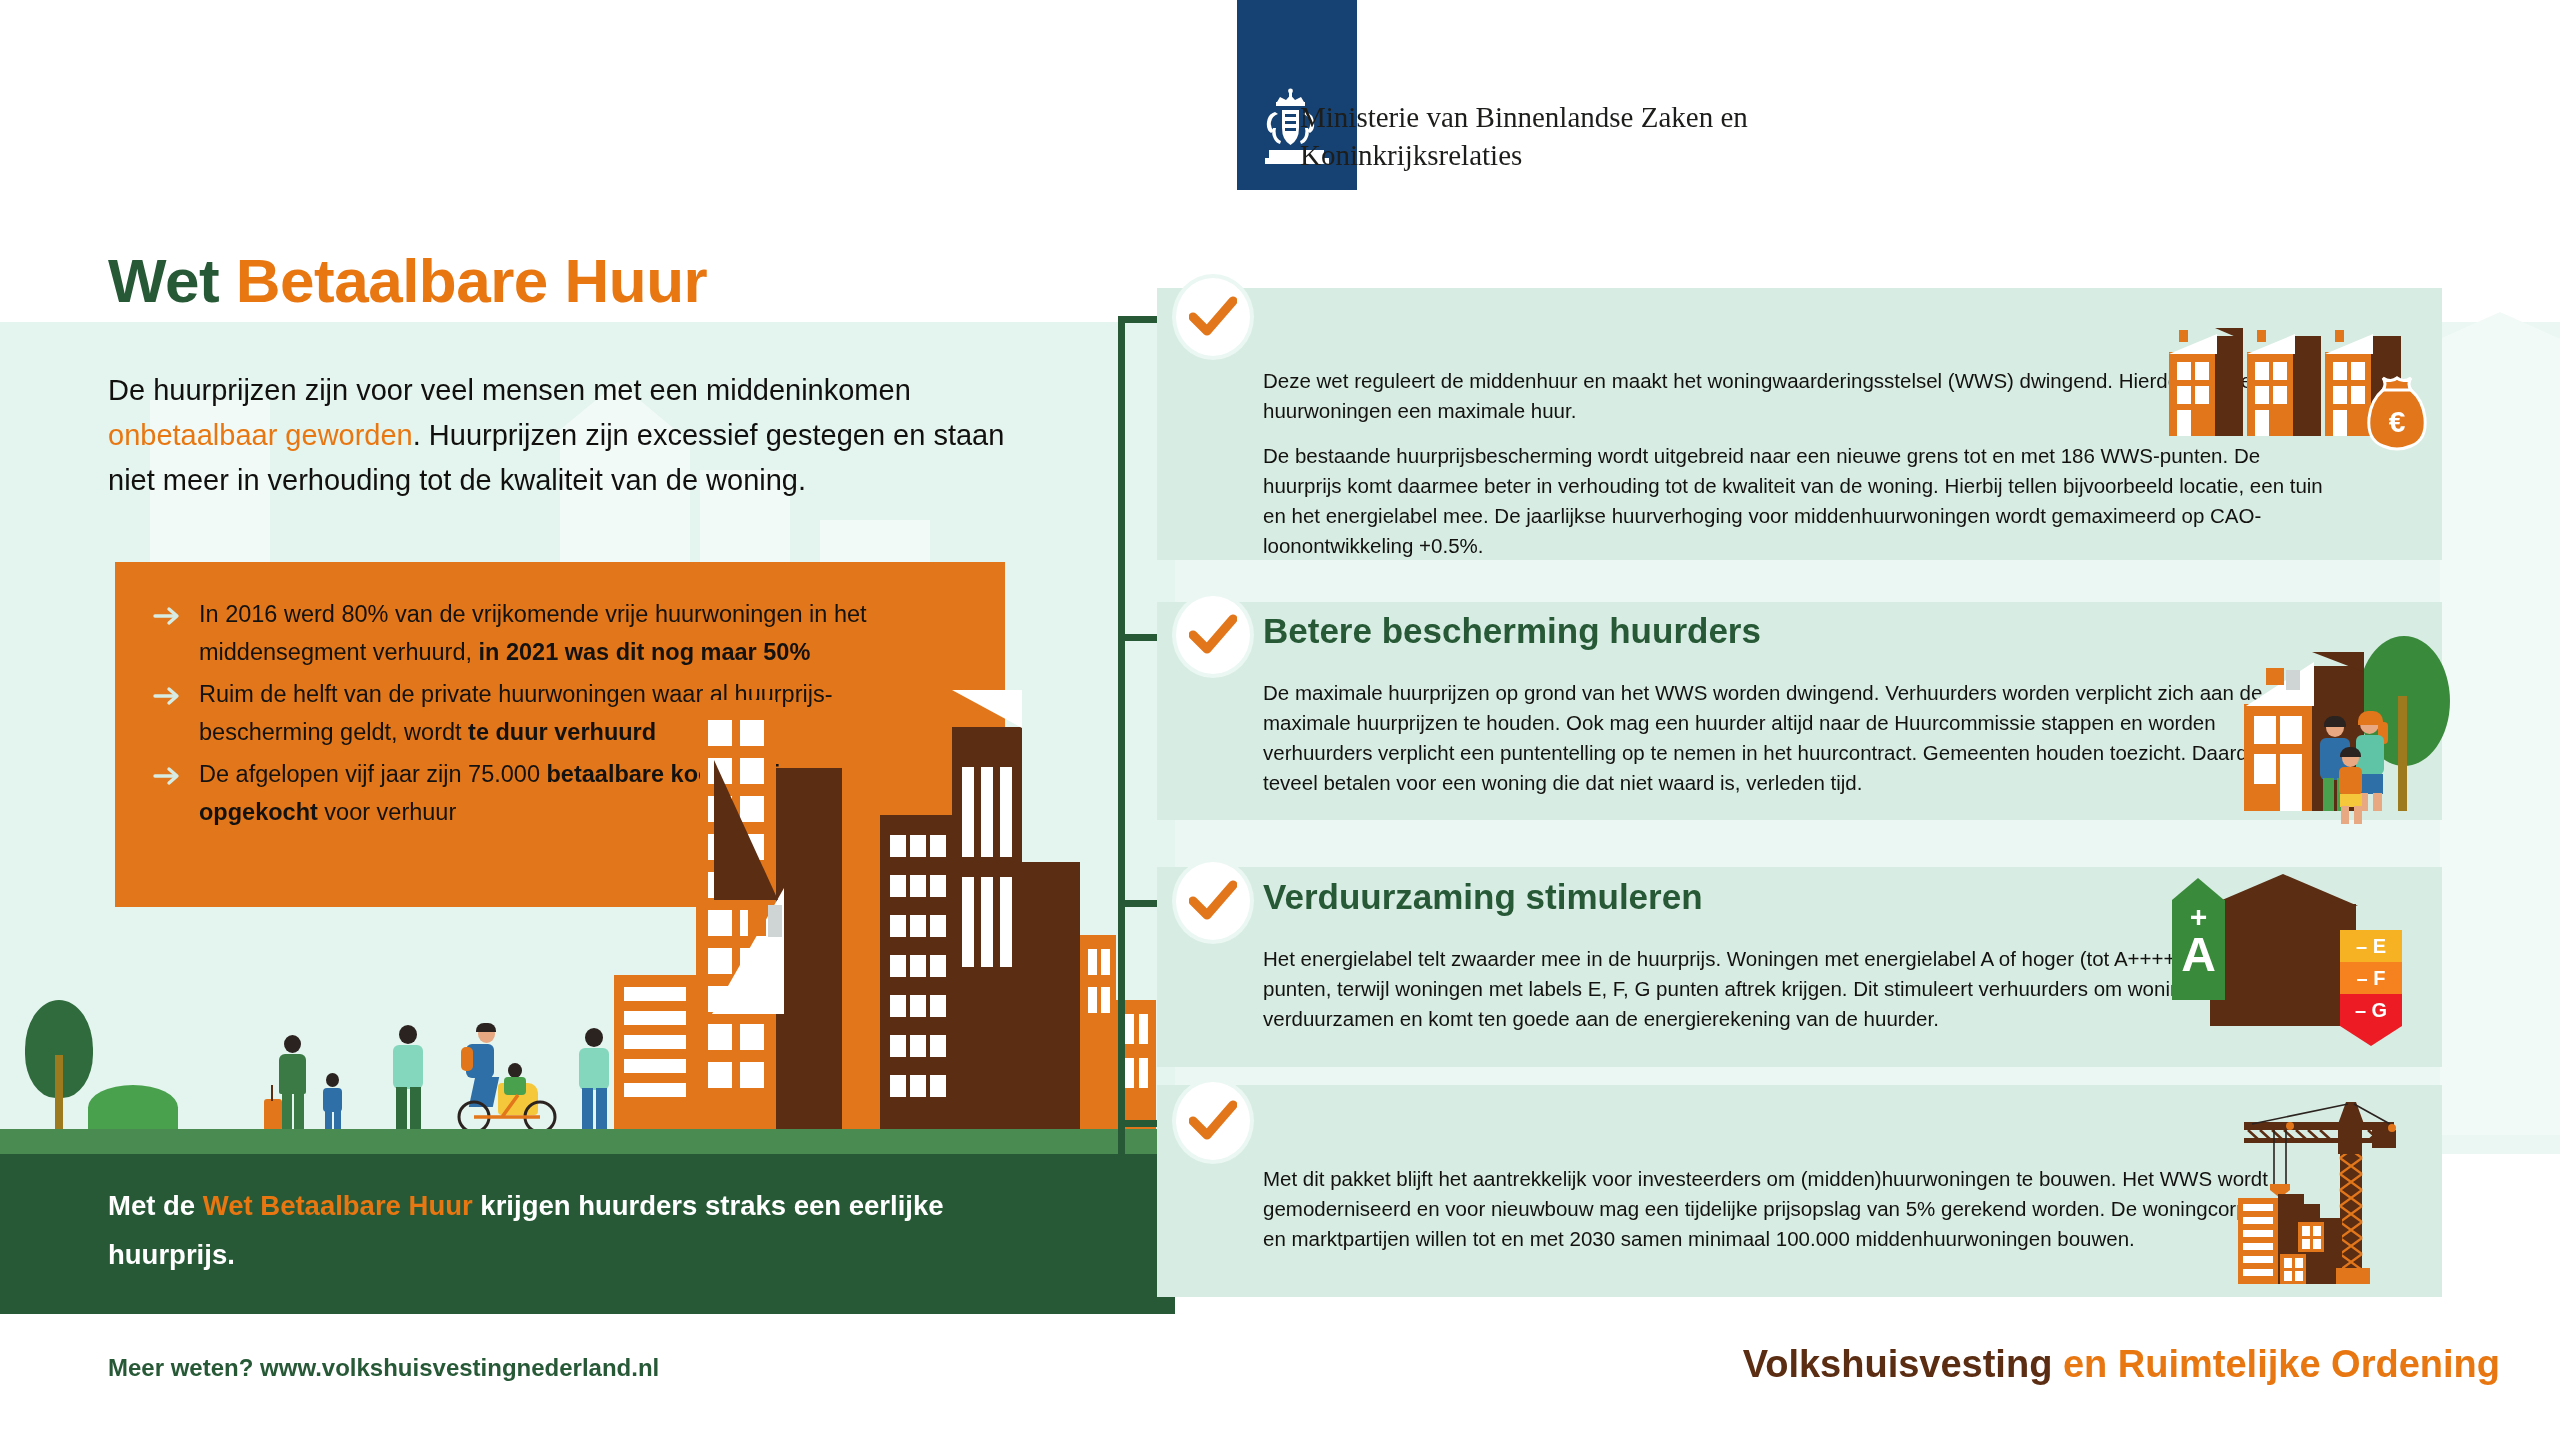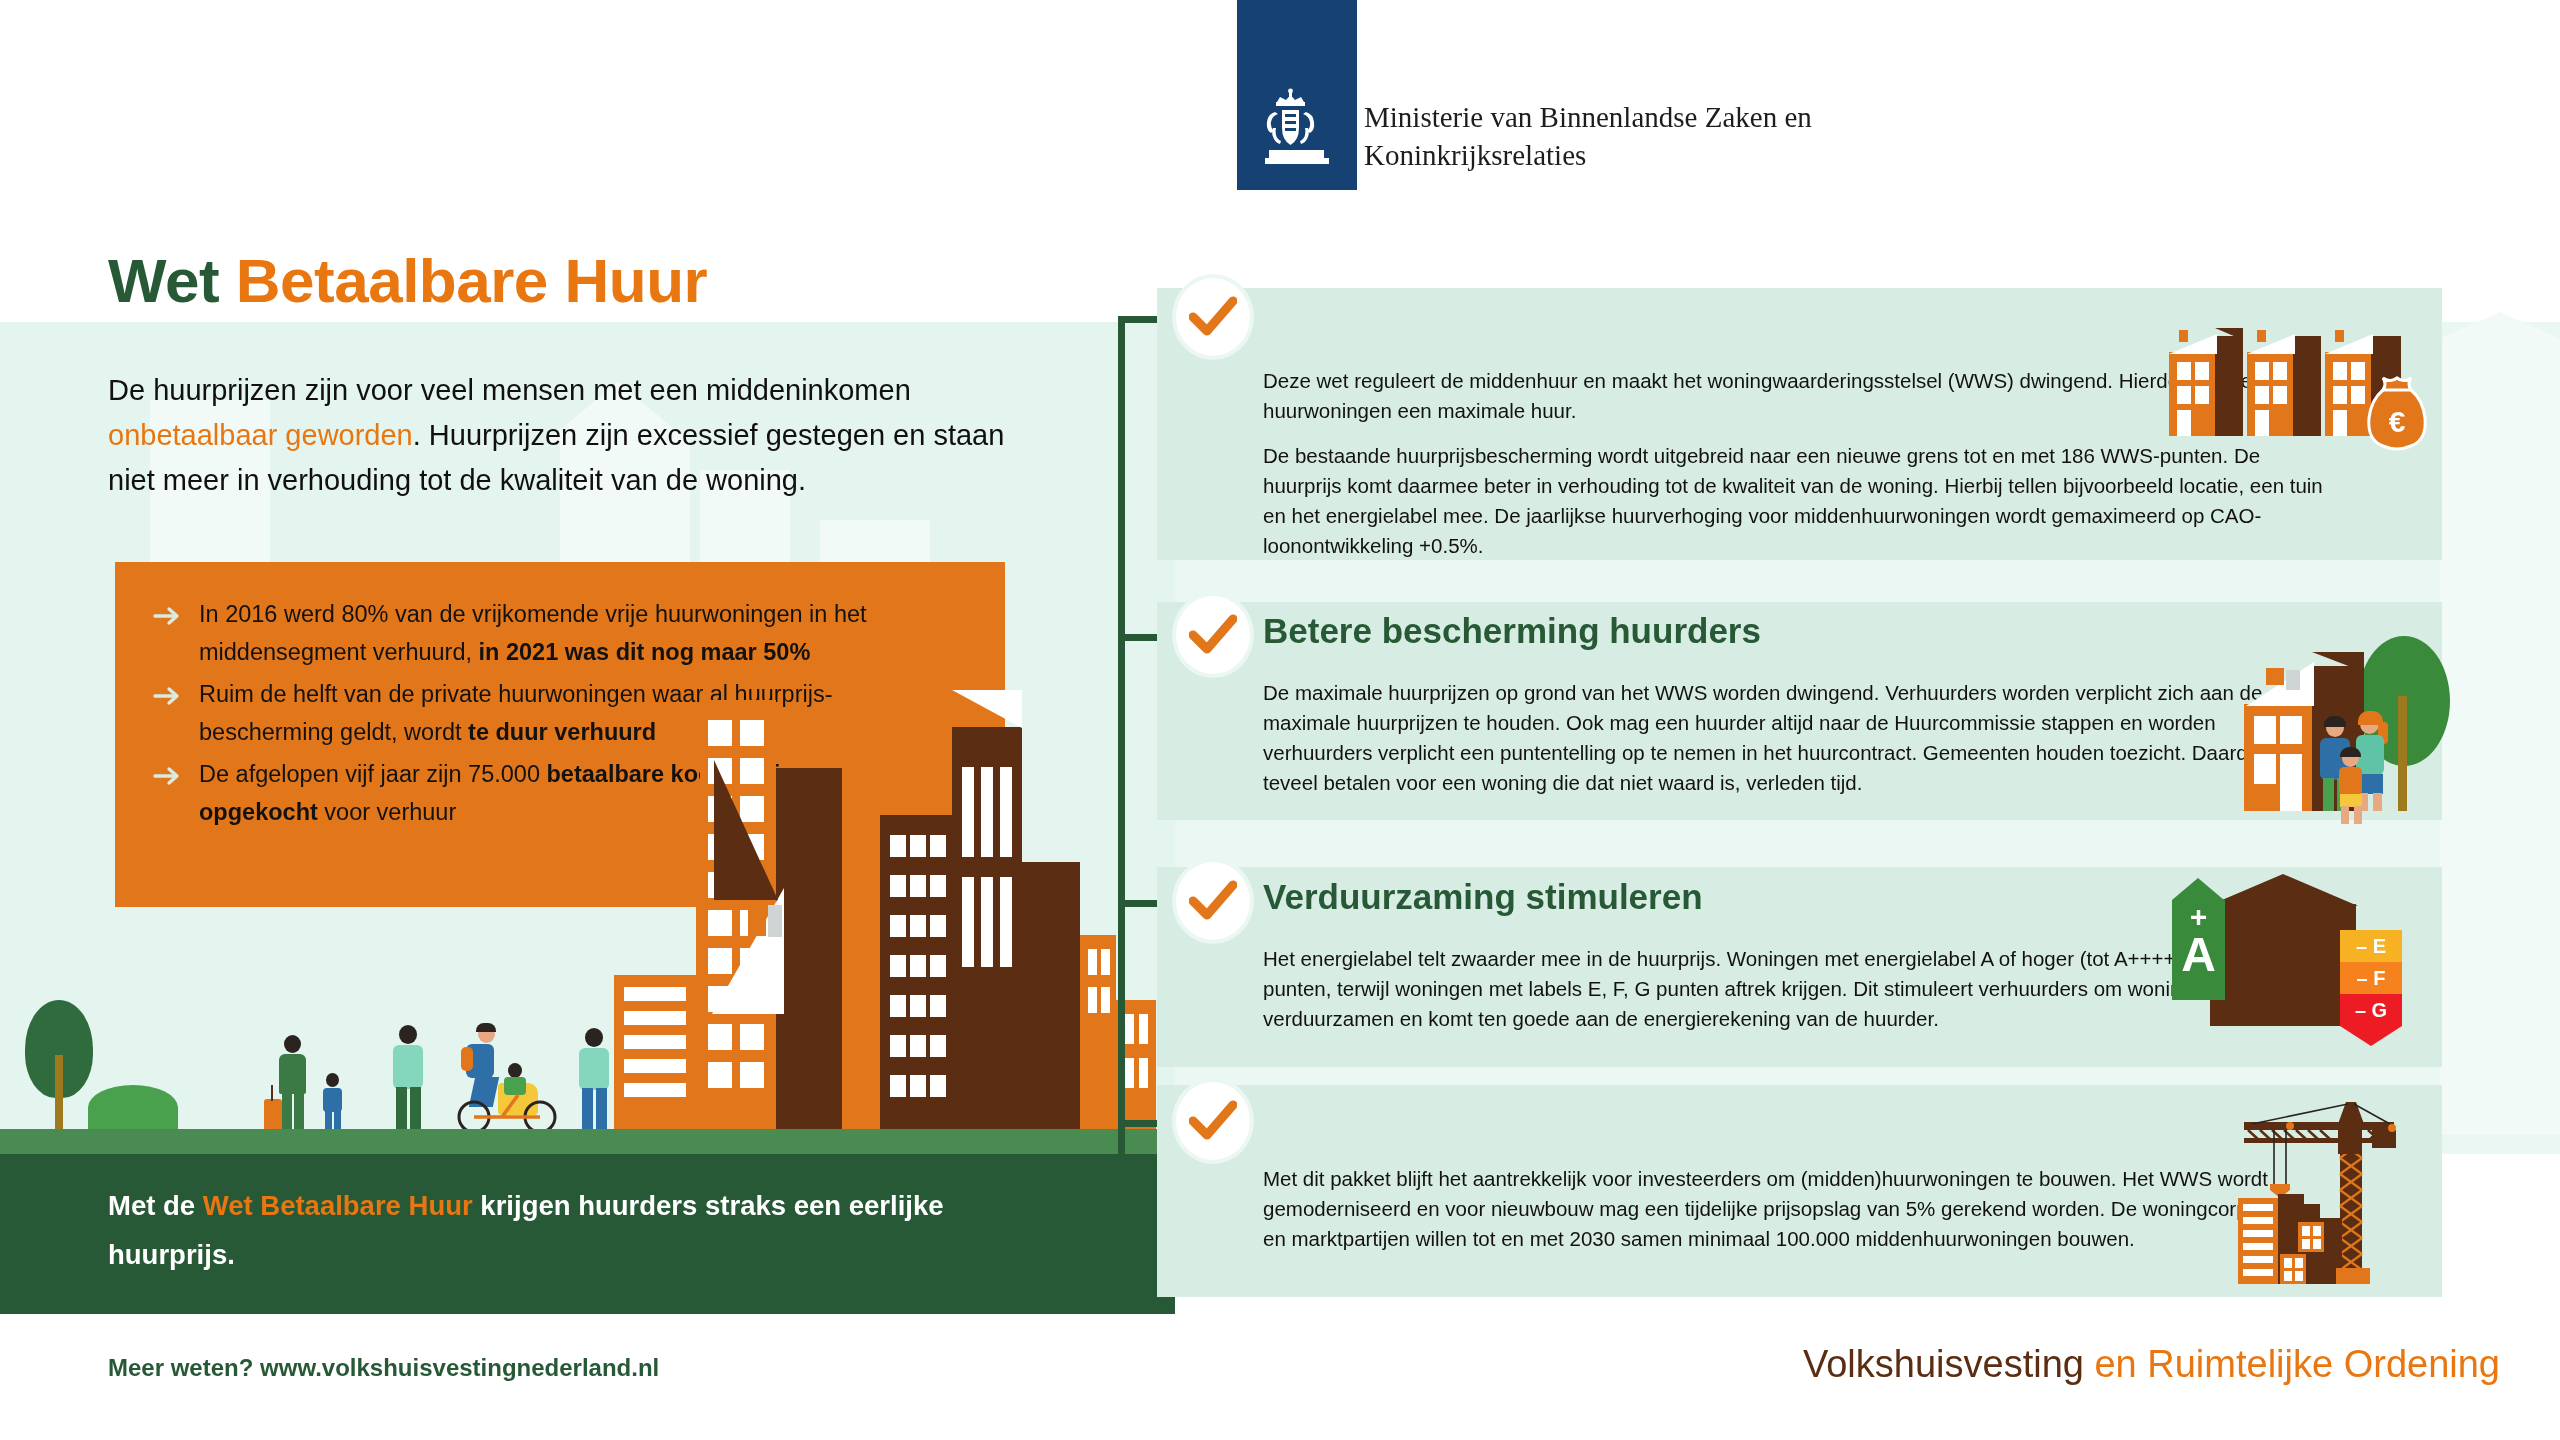--- a/index.html
+++ b/index.html
@@ -28,21 +28,21 @@
     border-color: transparent transparent #f2faf7 transparent;
   }
 
   
   .logo-bar {
     position: absolute; left: 1237px; top: 0; width: 120px; height: 190px;
     background: #154273;
   }
   .logo-crest { position: absolute; left: 1255px; top: 88px; width: 84px; height: 86px; }
   .logo-text {
-    position: absolute; left: 1364px; top: 98px; width: 520px;
+    position: absolute; left: 1300px; top: 98px; width: 520px;
     font-family: "Liberation Serif", serif; font-size: 29px; line-height: 38px; color: #1d1d1b;
   }
 
   
   .main-title {
     position: absolute; left: 108px; top: 245px;
     font-size: 62px; font-weight: bold; letter-spacing: -0.5px; white-space: nowrap;
   }
   .main-title .w1 { color: #275937; }
   .main-title .w2 { color: #e87711; }
@@ -120,21 +120,21 @@
   
   .ill { position: absolute; }
 
   
   .foot-left {
     position: absolute; left: 108px; top: 1354px;
     font-size: 24px; font-weight: bold; color: #275937; white-space: nowrap;
   }
   .foot-right {
     position: absolute; right: 60px; top: 1343px;
-    font-size: 38px; font-weight: normal; white-space: nowrap;
+    font-size: 38px; font-weight: bold; white-space: nowrap;
   }
   .foot-right .a { color: #5b2d13; }
   .foot-right .b { color: #e87711; }
 </style>
 </head>
 <body>
 
 <div id="stage">
 
   <div class="bg-mint"></div>

